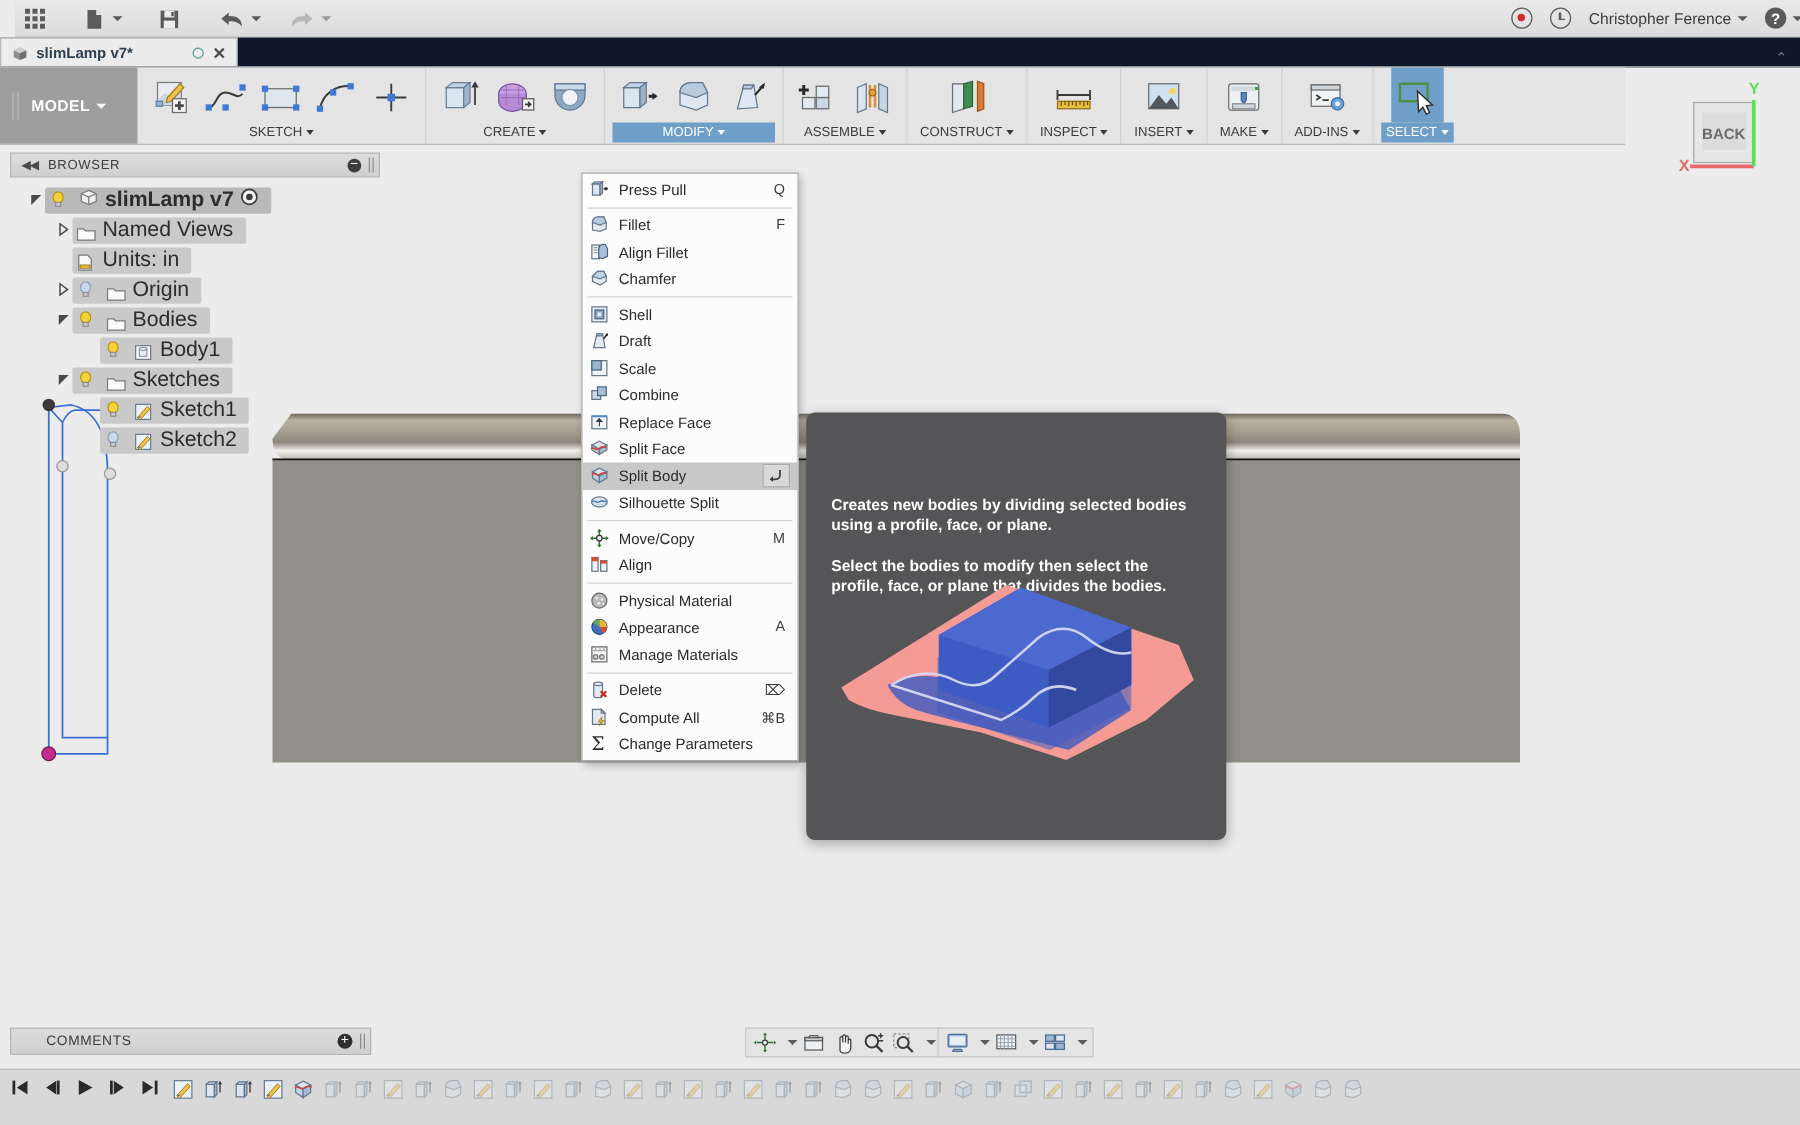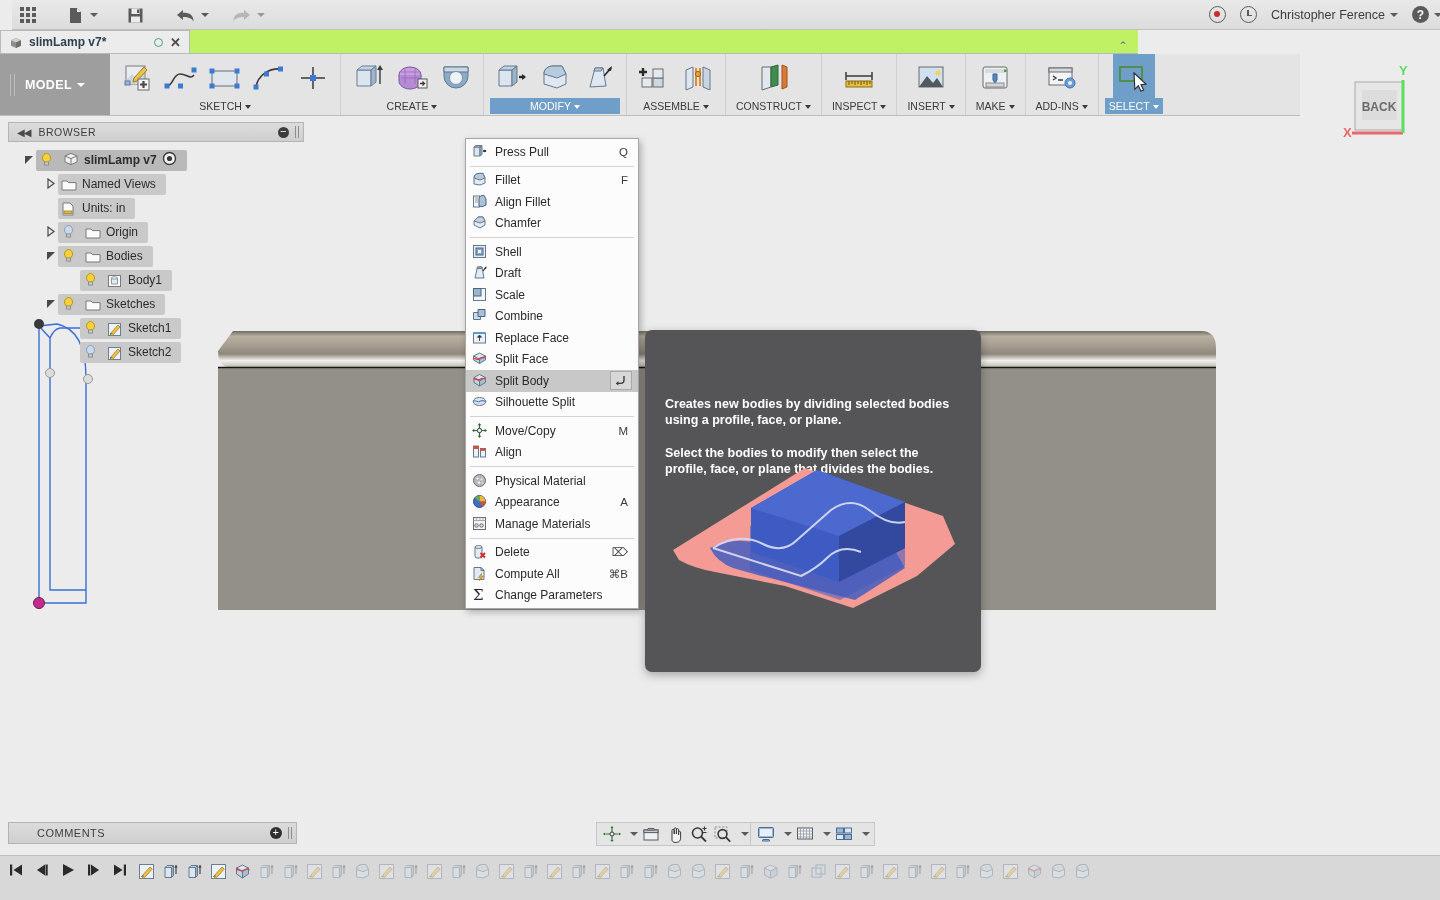--- a/index.html
+++ b/index.html
@@ -30,22 +30,22 @@
   .user-name { font-size: 12.5px; color: #3c3c3c; display:flex; align-items:center; }
   .circ-icon { width: 17px; height: 17px; border-radius: 50%; border: 1.6px solid #5b5b5b; position: relative; }
   .circ-icon.rec::after { content:''; position:absolute; left:3.5px; top:3.5px; width:6px; height:6px; border-radius:50%; background:#cf2b2b; }
   .circ-icon.clock::after { content:''; position:absolute; left:6.2px; top:3px; width:1.4px; height:5.5px; background:#5b5b5b; }
   .circ-icon.clock::before { content:''; position:absolute; left:6.6px; top:7.5px; width:4.5px; height:1.4px; background:#5b5b5b; }
   .help-icon { width: 17px; height: 17px; border-radius: 50%; background:#5b5b5b; color:#fff; font-size:12px;
                font-weight:bold; display:flex; align-items:center; justify-content:center; }
 
   
   .tabbar {
-    position: absolute; left: 0; top: 30px; width: 1138px; height: 24px;
-    background: #bef264; border-bottom: 1px solid #b9b9b9; display: flex; align-items: flex-end;
+    position: absolute; left: 0; top: 30px; width: 1440px; height: 24px;
+    background: #0f172a; border-bottom: 1px solid #b9b9b9; display: flex; align-items: flex-end;
   }
   .doc-tab { height: 23px; background: #ececec; border: 1px solid #b9b9b9; border-bottom: none;
              display: flex; align-items: center; gap: 7px; padding: 0 8px; min-width: 190px;
              font-size: 12px; color: #2f4050; font-weight: bold; }
   .cube-glyph { width: 13px; height: 13px; position: relative; }
   .tab-dot { width: 9px; height: 9px; border-radius: 50%; border: 1.5px solid #4d9e8f; margin-left: auto; }
   .tab-x { font-size: 13px; color: #4a4a4a; }
   .collapse-chevron { margin-left: auto; margin-right: 10px; font-size: 12px; color: #7a7a7a; }
 
   
@@ -72,21 +72,21 @@
   
   .browser-head { position: absolute; left: 8px; top: 122px; width: 296px; height: 20px;
                   background: linear-gradient(#dcdcdc,#cfcfcf); border: 1px solid #b4b4b4;
                   display:flex; align-items:center; font-size: 10.5px; color:#3d3d3d; letter-spacing:.5px; }
   .browser-head .arrows { margin: 0 8px; font-size: 10px; color:#4a4a4a; letter-spacing:-1px; }
   .minus-circ { width: 11px; height: 11px; border-radius: 50%; background: #3d3d3d; color:#fff;
                 font-size: 11px; line-height: 9px; text-align: center; margin-left: auto; margin-right: 6px; }
   .hgrip { width: 4px; height: 12px; border-left: 1px solid #8d8d8d; border-right:1px solid #8d8d8d; margin-right:4px; }
 
   .tree { position: absolute; left: 8px; top: 148px; width: 296px; }
-  .trow { display: flex; align-items: center; height: 24px; font-size: 12px; color: #2c2c2c; }
+  .trow { display: flex; align-items: center; height: 24px; font-size: 17px; color: #2c2c2c; }
   .twist { width: 14px; text-align: center; font-size: 9px; color: #555; }
   .twist.open { color:#444; }
   .bulb { width: 16px; height: 16px; margin-right: 3px; }
   .tchip { display:flex; align-items:center; gap:5px; background:#c9c9c9; border-radius:2px;
            padding: 2px 10px 2px 3px; height:21px; }
   .tchip.root { background:#b9b9b9; font-weight:bold; }
   .ficon { width: 16px; height: 13px; }
 
   
   .viewport { position:absolute; left:0; top:116px; width:1440px; height:704px; background:#ececec; overflow:hidden; }

